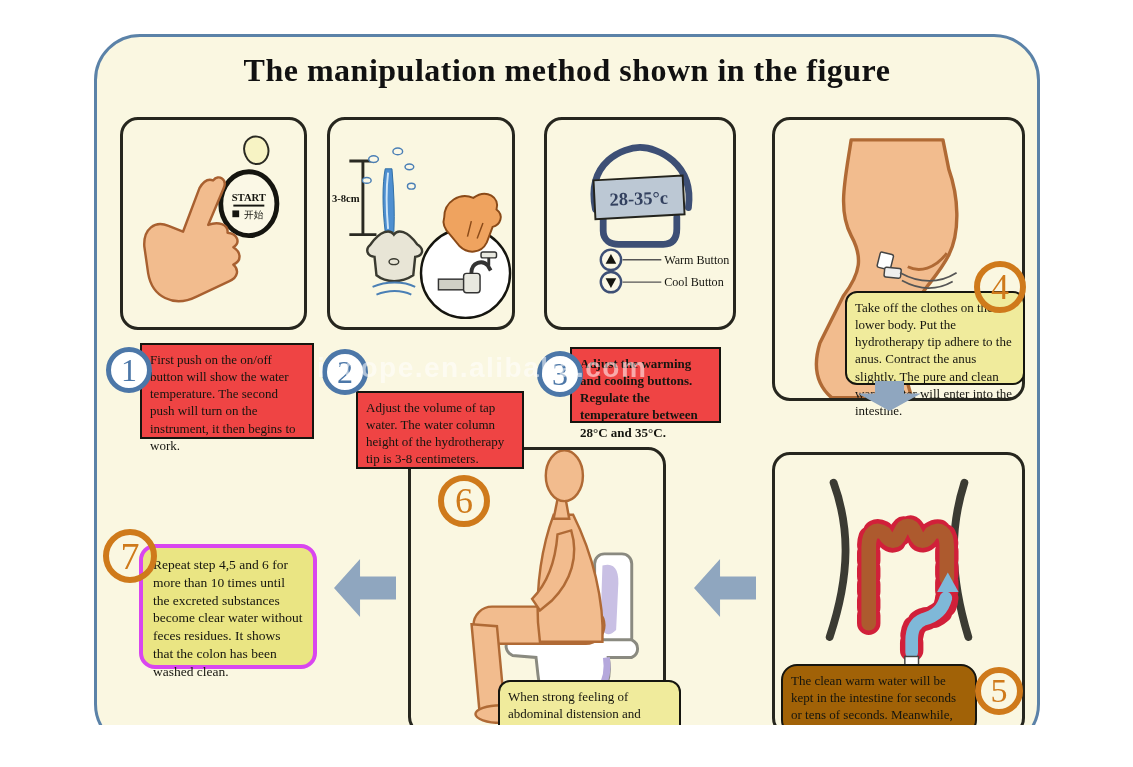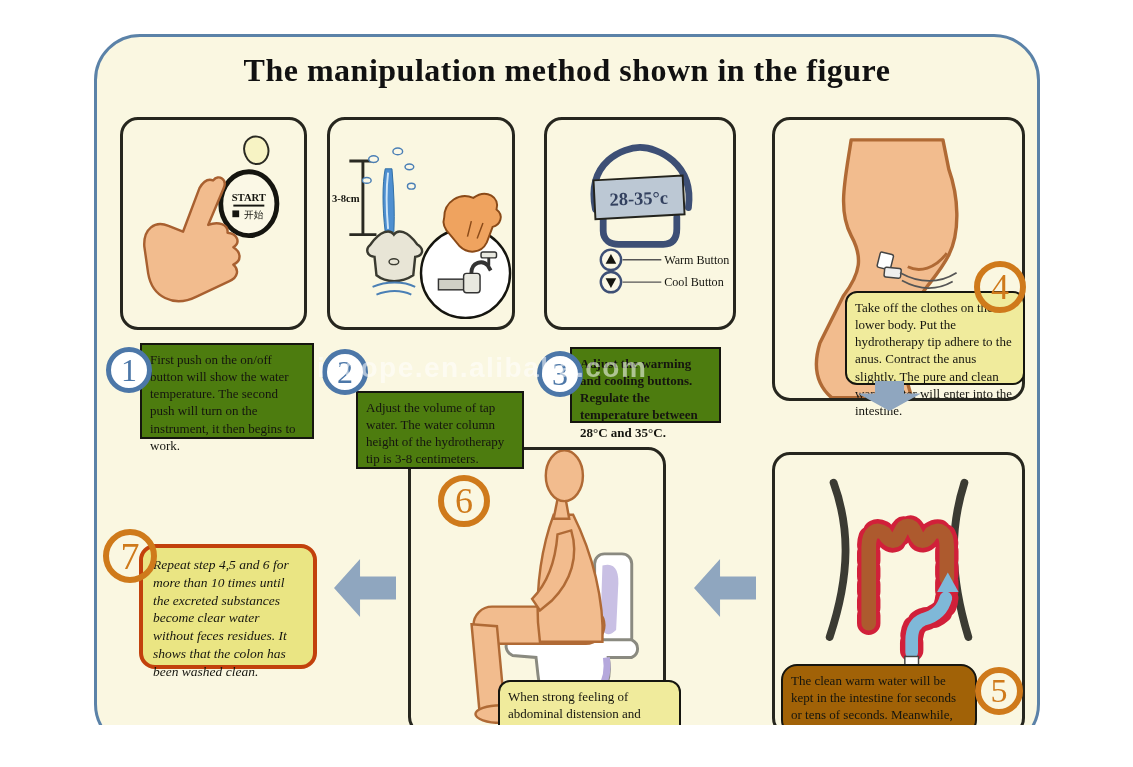--- a/index.html
+++ b/index.html
@@ -5,25 +5,25 @@
   html,body { margin:0; padding:0; background:#ffffff; }
   body { font-family:"Liberation Serif", serif; }
   .stage { position:relative; width:1133px; height:725px; background:#ffffff; overflow:hidden; }
   .container { position:absolute; left:94px; top:34px; width:946px; height:716px;
                background:#faf7e1; border:3px solid #5b82a8; border-radius:46px; box-sizing:border-box; }
   .title { position:absolute; left:94px; top:52px; width:946px; text-align:center;
            font-size:32px; font-weight:700; color:#111; letter-spacing:0.5px; }
   .panel { position:absolute; background:#faf7e1; border:3px solid #26261e; border-radius:18px;
            box-sizing:border-box; z-index:1; }
   .panel svg { position:absolute; left:0; top:0; width:100%; height:100%; }
-  .stepbox { position:absolute; background:#4d7c0f; border:2.5px solid #15150f; color:#15150f;
+  .stepbox { position:absolute; background:#ef4444; border:2.5px solid #15150f; color:#15150f;
              font-size:13px; line-height:1.32; padding:6px 8px; box-sizing:border-box; z-index:2; }
   .rounded12 { border-radius:12px; }
   .rounded16 { border-radius:16px; }
-  .box7 { background:#eae583; border:4px solid #c2410c; border-radius:16px;font-style:italic; }
+  .box7 { background:#eae583; border:4px solid #d946ef; border-radius:16px; }
   .num-circle { position:absolute; border-radius:50%; display:flex; align-items:center;
                 justify-content:center; box-sizing:border-box; z-index:3; font-weight:400; }
   .blue { border:5px solid #4c77a8; color:#4c77a8; background:#ffffff; }
   .orange { border:6px solid #cf7a1b; color:#cf7a1b; background:transparent; }
   .arrow { position:absolute; background:#8fa6bf; z-index:2; }
   .arrow-left { clip-path: polygon(0 50%, 42% 0, 42% 30%, 100% 30%, 100% 70%, 42% 70%, 42% 100%); }
   .arrow-down { clip-path: polygon(50% 100%, 0 42%, 27% 42%, 27% 0, 73% 0, 73% 42%, 100% 42%); }
   .watermark { position:absolute; left:317px; top:352px; z-index:4;
                font-family:"Liberation Sans", sans-serif; font-weight:700; font-size:28px;
                letter-spacing:1.5px; color:rgba(255,255,255,0.55); pointer-events:none;text-align:center; }

